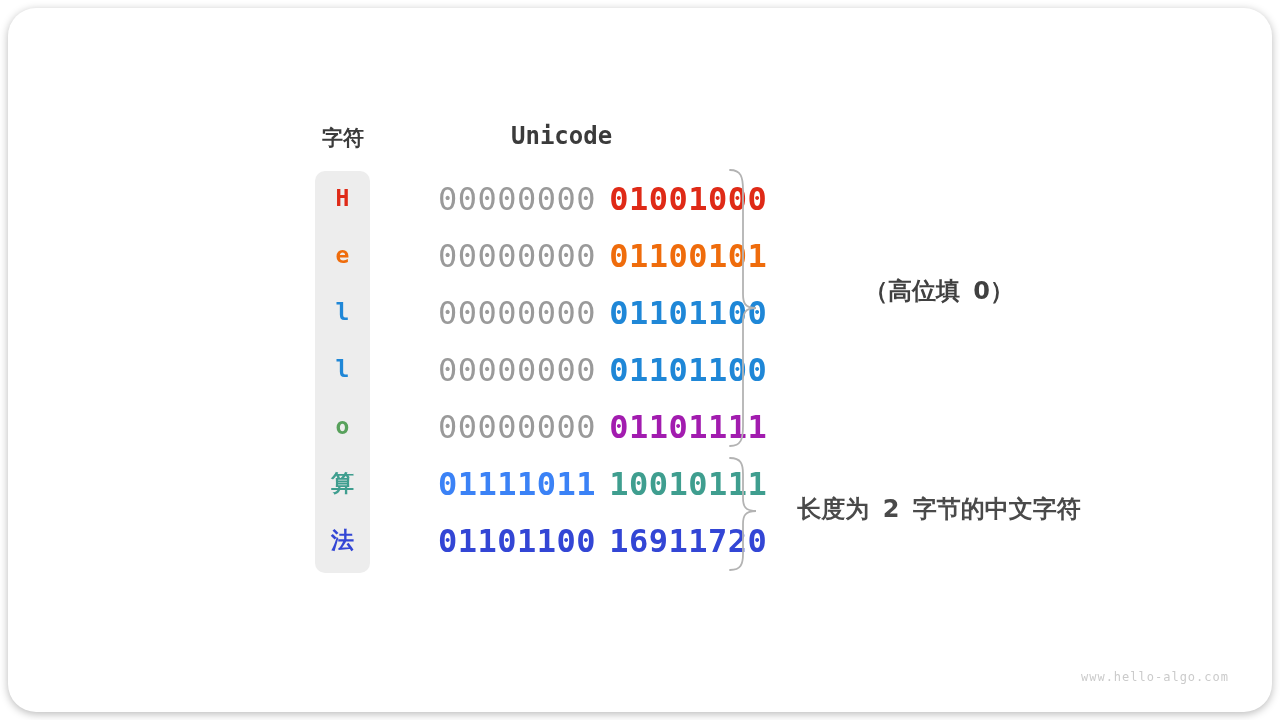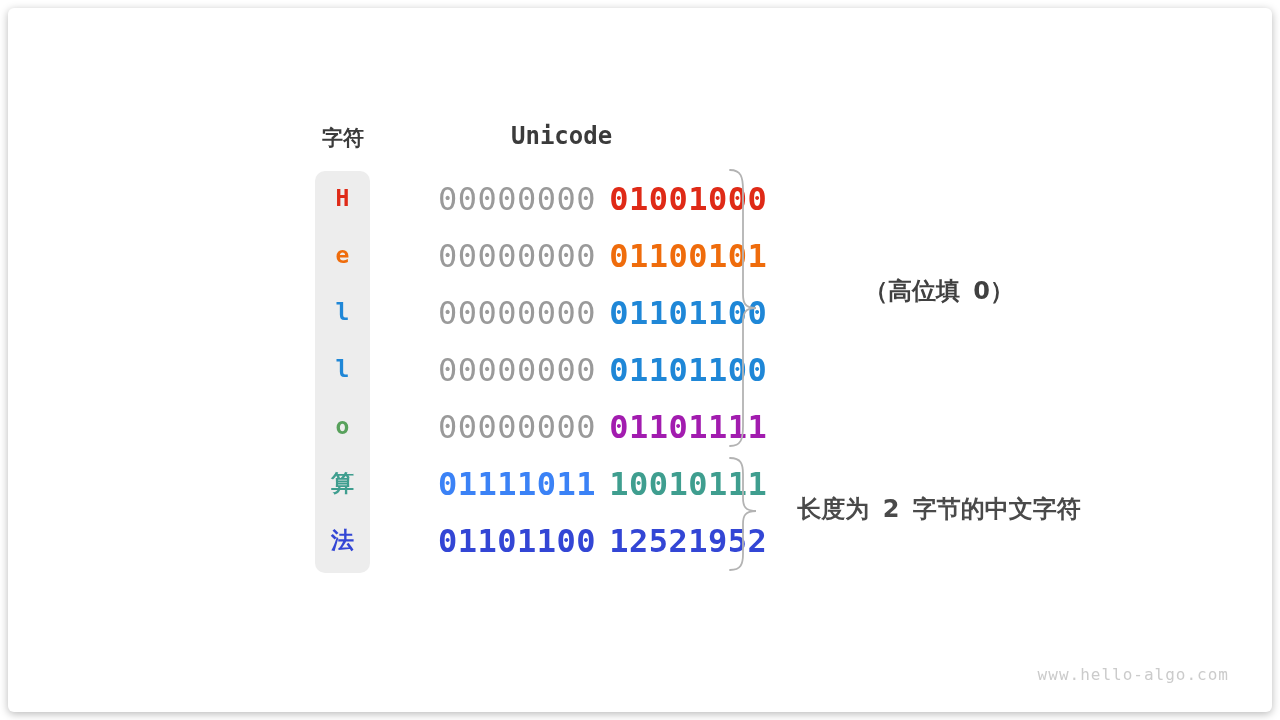--- a/index.html
+++ b/index.html
@@ -6,21 +6,21 @@
     margin: 0; padding: 0;
     width: 1280px; height: 720px;
     background: #ffffff;
     overflow: hidden;
     font-family: "DejaVu Sans", "Liberation Sans", sans-serif;
   }
   .card {
     position: absolute;
     left: 8px; top: 8px; right: 8px; bottom: 8px;
     background: #ffffff;
-    border-radius: 6px;
+    border-radius: 28px;
     box-shadow: 0 2px 9px rgba(0,0,0,0.28);
   }
   .hdr-char {
     position: absolute;
     left: 299px; top: 116px; width: 72px;
     text-align: center;
     font-size: 21px; font-weight: bold; color: #3b3b3b;
   }
   .hdr-unicode {
     position: absolute;
@@ -64,21 +64,21 @@
     font-size: 24px; font-weight: 600;
     line-height: 39px;
     color: #4a4a4a;
     word-spacing: 5px;
   }
   .anno .sub { color: #404040; }
   .watermark {
     position: absolute;
     right: 43px; bottom: 28px;
     font-family: "DejaVu Sans Mono", "Liberation Mono", monospace;
-    font-size: 16px;
+    font-size: 12px;
     color: #cbcbcb;
     letter-spacing: 1px;
     text-align: right;
   }
 </style>
 </head>
 <body>
 
 <div class="card">
 
@@ -132,21 +132,21 @@
     <div class="bytes">
       <span class="byte" style="color: #3b82f6;">01111011</span>
       <span class="byte" style="color: rgb(63, 158, 143);">10010111</span>
     </div>
   </div>
 
   <div class="row" style="top:504px">
     <div class="char-cell" style="color: rgb(51, 70, 213);">法</div>
     <div class="bytes">
       <span class="byte" style="color: rgb(51, 70, 213);">01101100</span>
-      <span class="byte" style="color: rgb(51, 70, 213);">12521952</span>
+      <span class="byte" style="color: rgb(51, 70, 213);">16911720</span>
     </div>
   </div>
 
   <svg class="brace" style="left:716px; top:160px" width="40" height="280" viewBox="0 0 40 280">
     <path d="M 6,2 C 17,2 19,9 19,22 L 19,126 C 19,135 21,140 32,140 C 21,140 19,145 19,154 L 19,258 C 19,271 17,278 6,278" fill="none" stroke="#b3b3b3" stroke-width="1.8" stroke-linecap="round"></path>
   </svg>
 
   <svg class="brace" style="left:716px; top:448px" width="40" height="118" viewBox="0 0 40 118">
     <path d="M 6,2 C 17,2 19,8 19,18 L 19,42 C 19,50 21,55 32,55 C 21,55 19,60 19,68 L 19,98 C 19,108 17,114 6,114" fill="none" stroke="#b3b3b3" stroke-width="1.8" stroke-linecap="round"></path>
   </svg>

